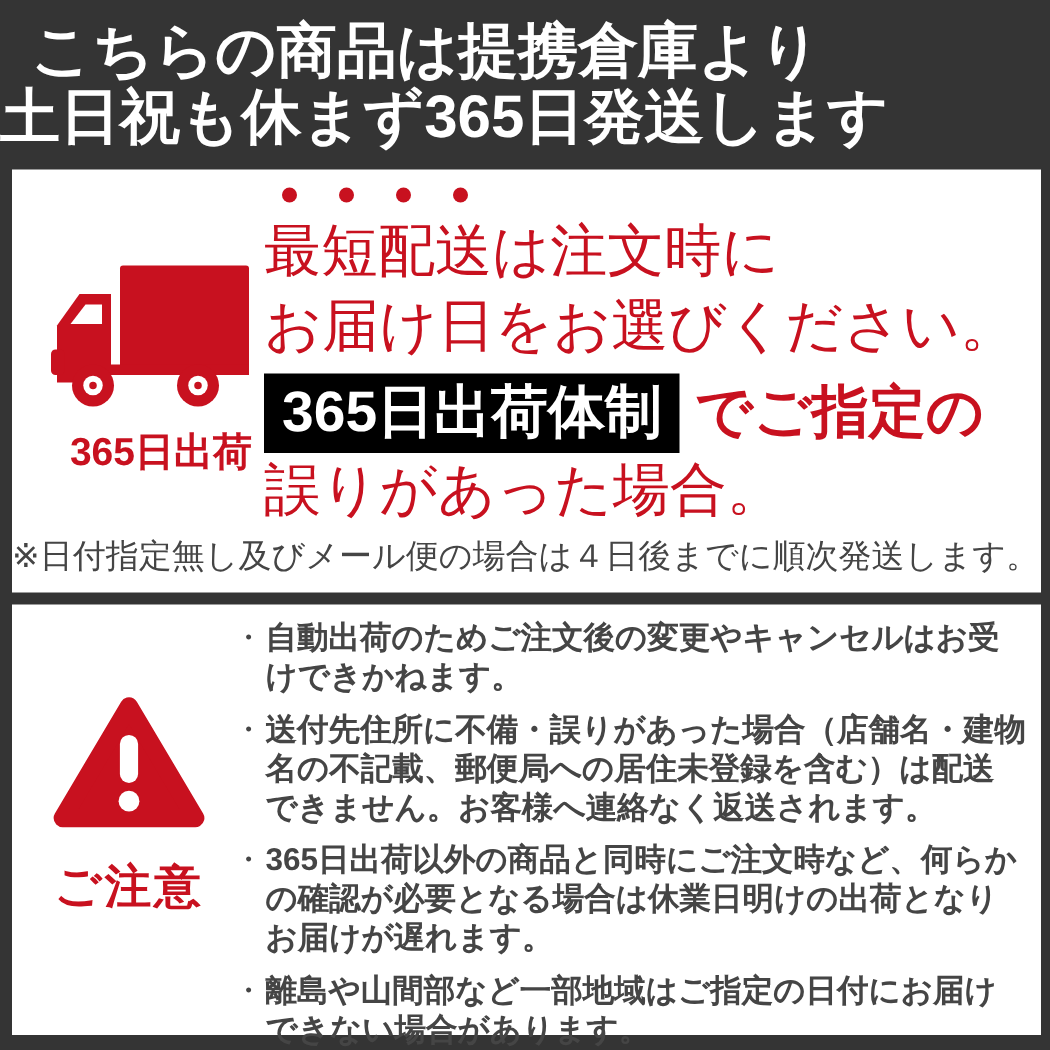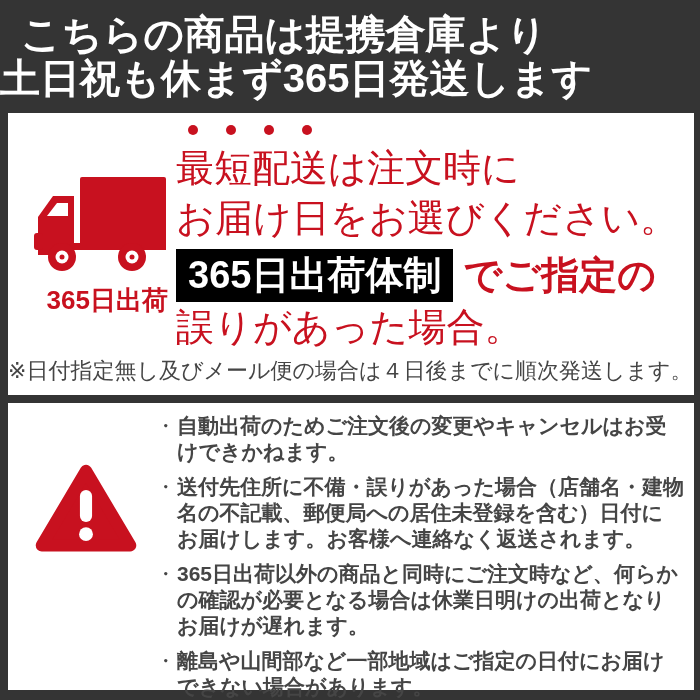--- a/index.html
+++ b/index.html
@@ -139,30 +139,31 @@
   </section>
 
   <section class="panel panel-caution">
 
     <div class="caution-col">
       <svg width="104" height="96" viewBox="0 0 120 110" aria-hidden="true">
         <path d="M60 11 L111 97 L9 97 Z" fill="#c8111f" stroke="#c8111f" stroke-width="14" stroke-linejoin="round"></path>
         <rect x="53" y="33" width="14" height="37" rx="7" fill="#ffffff"></rect>
         <circle cx="60" cy="84" r="8" fill="#ffffff"></circle>
       </svg>
+      <div class="caution-label">ご注意</div>
     </div>
 
     <ul class="bullets">
       <li>
         <span class="marker">・</span>
         <span class="btext">自動出荷のためご注文後の変更やキャンセルはお受けできかねます。</span>
       </li>
       <li>
         <span class="marker">・</span>
-        <span class="btext">送付先住所に不備・誤りがあった場合（店舗名・建物名の不記載、郵便局への居住未登録を含む）日付にお届けします。お客様へ連絡なく返送されます。</span>
+        <span class="btext">送付先住所に不備・誤りがあった場合（店舗名・建物名の不記載、郵便局への居住未登録を含む）は配送できません。お客様へ連絡なく返送されます。</span>
       </li>
       <li>
         <span class="marker">・</span>
         <span class="btext">365日出荷以外の商品と同時にご注文時など、何らかの確認が必要となる場合は休業日明けの出荷となりお届けが遅れます。</span>
       </li>
       <li>
         <span class="marker">・</span>
         <span class="btext">離島や山間部など一部地域はご指定の日付にお届けできない場合があります。</span>
       </li>
     </ul>

